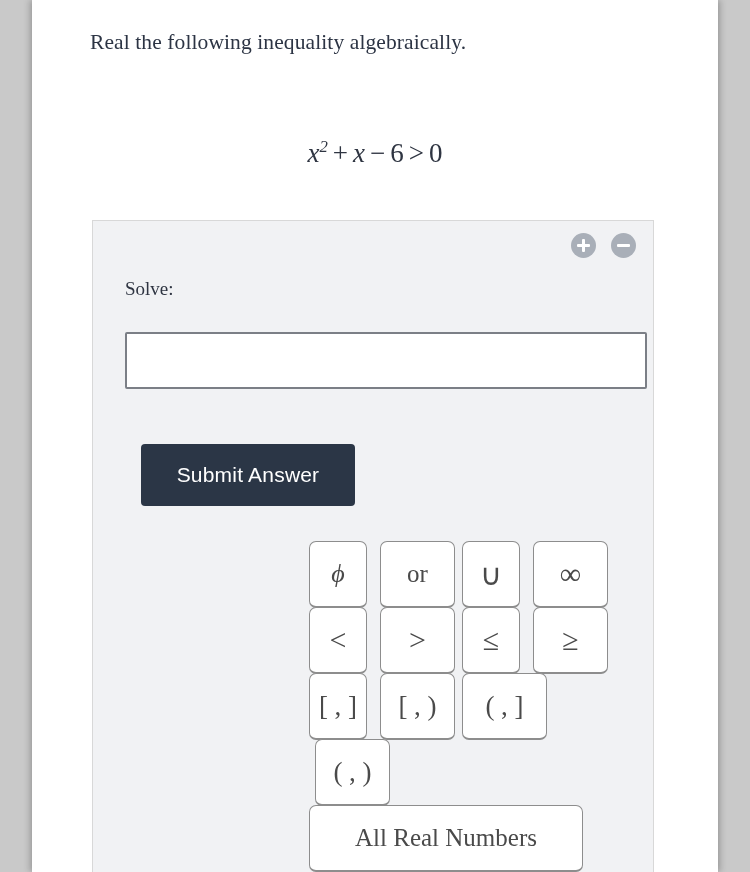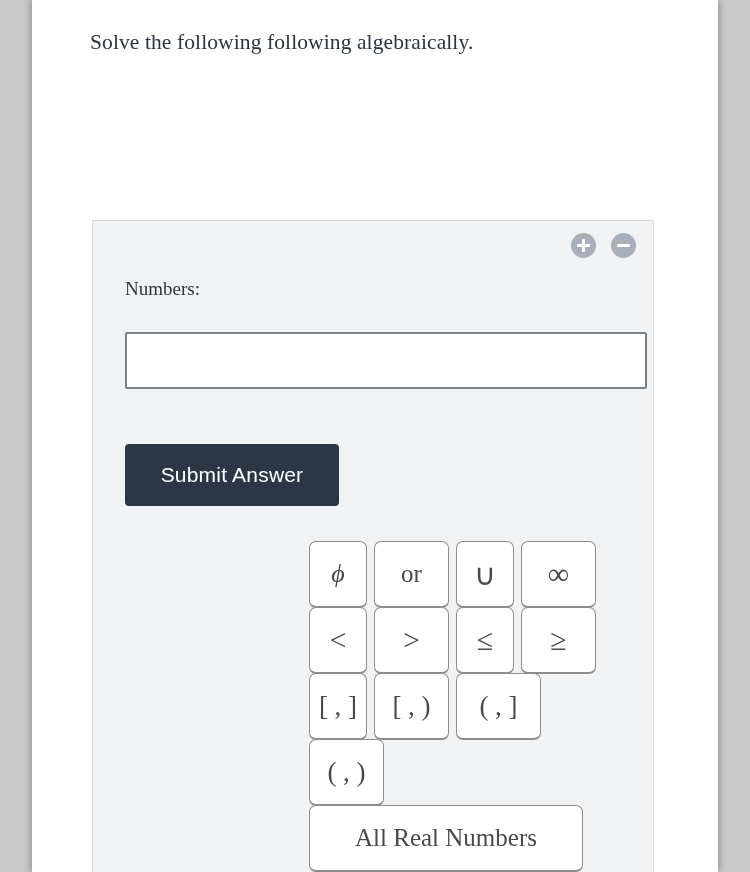--- a/index.html
+++ b/index.html
@@ -134,21 +134,21 @@
     font-family: "Liberation Serif", serif;
     font-size: 19px;
     color: #2f3542;
     padding: 0 10px;
     outline: none;
   }
 
   
   #submit-button {
     position: absolute;
-    left: 32px;
+    left: 48px;
     top: 223px;
     width: 214px;
     height: 62px;
     background: #2b3646;
     color: #ffffff;
     border: none;
     border-radius: 4px;
     font-family: "Liberation Sans", sans-serif;
     font-size: 21px;
     cursor: pointer;
@@ -178,51 +178,54 @@
     align-items: center;
     justify-content: center;
     font-family: "Liberation Serif", serif;
     font-size: 26px;
     color: #4a4a4a;
     cursor: pointer;
     box-sizing: border-box;
     user-select: none;
   }
   .kp-key.w-sm  { width: 58px; }
-  .kp-key.w-md  { width: 75px; }
+  .kp-key.w-md  { width: 75px; margin-left: 6px; }
   .kp-key.w-lg  { width: 85px; }
   .kp-key.w-xl  { width: 274px; }
   .kp-key.sym   { font-size: 30px; }
   .kp-key.ital  { font-style: italic; }
   .kp-key.word  { font-size: 25px; }
   .kp-key.big   { font-size: 27px; }
 </style>
 </head>
 <body>
 
 <div id="page-sheet">
 
   <div id="prompt-line">
-    <span>Solve the following following </span><span class="em">algebraically</span><span>.</span>
+    <span>Real the following inequality </span><span class="em">algebraically</span><span>.</span>
   </div>
 
+  <div id="equation">
+    <span class="mvar">x</span><span class="sup">2</span><span class="op">+</span><span class="mvar">x</span><span class="op">−</span><span>6</span><span class="op">&gt;</span><span>0</span>
+  </div>
 
   <div id="answer-panel">
 
     <div id="zoom-controls">
       <div class="zoom-btn">
         <span class="bar-h"></span>
         <span class="bar-v"></span>
       </div>
       <div class="zoom-btn">
         <span class="bar-h"></span>
       </div>
     </div>
 
-    <div id="answer-label">Numbers:</div>
+    <div id="answer-label">Solve:</div>
 
     <input id="answer-input" type="text" placeholder="" style="">
 
     <button id="submit-button">Submit Answer</button>
 
     <div id="keypad">
         <div class="kp-row">
           <div class="kp-key w-sm ital">ϕ</div>
           <div class="kp-key w-md word">or</div>
           <div class="kp-key w-sm sym">∪</div>

